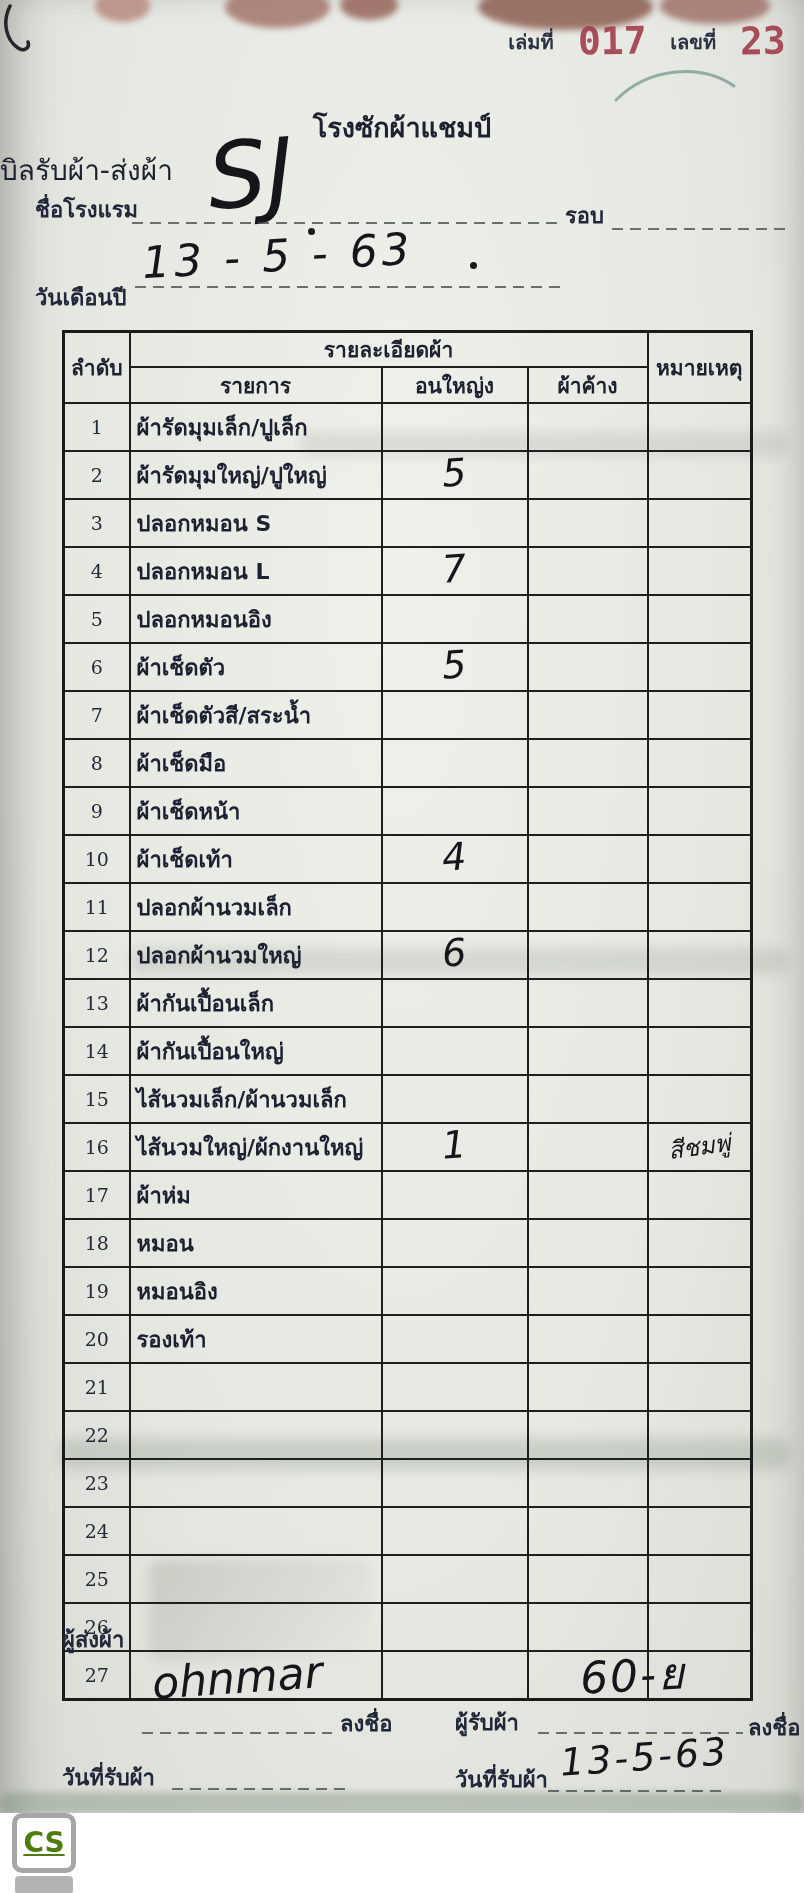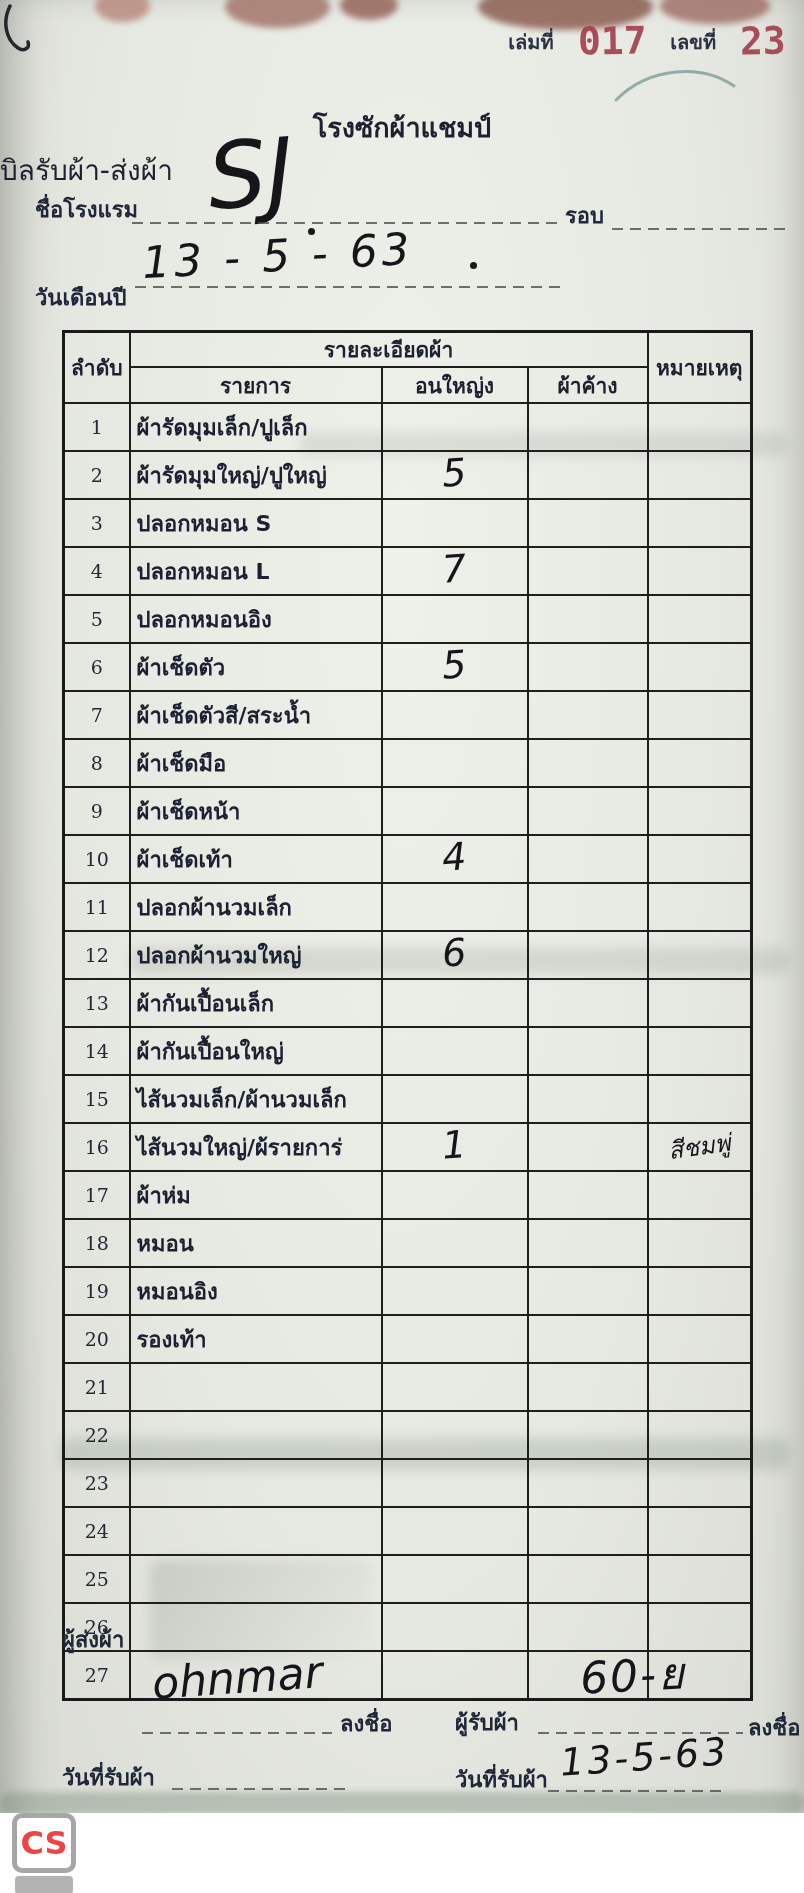--- a/index.html
+++ b/index.html
@@ -39,21 +39,21 @@
   table.bill th{font-size:21px;font-weight:700;color:#1c2130;text-align:center;}
   thead tr.h1{height:32px;} thead tr.h2{height:36px;margin-top:48px;}
   tbody tr{height:48px;}
   td.c-no{font-family:"DejaVu Serif","Liberation Serif",serif;font-size:19px;text-align:center;color:#222a38;}
   td.c-item{font-size:22px;font-weight:600;color:#1b2130;padding-left:10px;white-space:nowrap;overflow:hidden;}
   td.c-sent{text-align:center;}
   td.c-note{text-align:center;overflow:visible;}
   
   .footer{position:absolute;left:0;top:1813px;width:804px;height:80px;background:#ffffff;display:flex;align-items:center;}
   .cs-box{width:54px;height:50px;border:5px solid #a6a6a6;border-radius:10px;display:flex;align-items:center;justify-content:center;
-          font-size:32px;font-weight:700;color:#ef4444;font-family:"DejaVu Sans",sans-serif;}
+          font-size:28px;font-weight:700;color:#4d7c0f;font-family:"DejaVu Sans",sans-serif;text-decoration:underline;}
   .cs-base{width:58px;height:18px;background:#b3b3b3;border-radius:4px;margin-top:3px;}
   .cs-wrap{margin-left:12px;display:flex;flex-direction:column;align-items:center;}
   .cs-text{margin-left:16px;font-size:40px;color:#a8a8a8;letter-spacing:1px;}
   .dot{position:absolute;width:7px;height:7px;border-radius:50%;background:#1a1a1a;}
 </style>
 </head>
 <body>
 
 <div class="paper">
 
@@ -221,21 +221,21 @@
     </tr>
         <tr>
       <td class="c-no">15</td>
       <td class="c-item">ไส้นวมเล็ก/ผ้านวมเล็ก</td>
       <td class="c-sent"><span class="hw hw-num"></span></td>
       <td class="c-pending"></td>
       <td class="c-note"><span class="hw hw-note"></span></td>
     </tr>
         <tr>
       <td class="c-no">16</td>
-      <td class="c-item">ไส้นวมใหญ่/ผ้รายการ่</td>
+      <td class="c-item">ไส้นวมใหญ่/ผ้กงานใหญ่</td>
       <td class="c-sent"><span class="hw hw-num">1</span></td>
       <td class="c-pending"></td>
       <td class="c-note"><span class="hw hw-note">สีชมพู่</span></td>
     </tr>
         <tr>
       <td class="c-no">17</td>
       <td class="c-item">ผ้าห่ม</td>
       <td class="c-sent"><span class="hw hw-num"></span></td>
       <td class="c-pending"></td>
       <td class="c-note"><span class="hw hw-note"></span></td>

